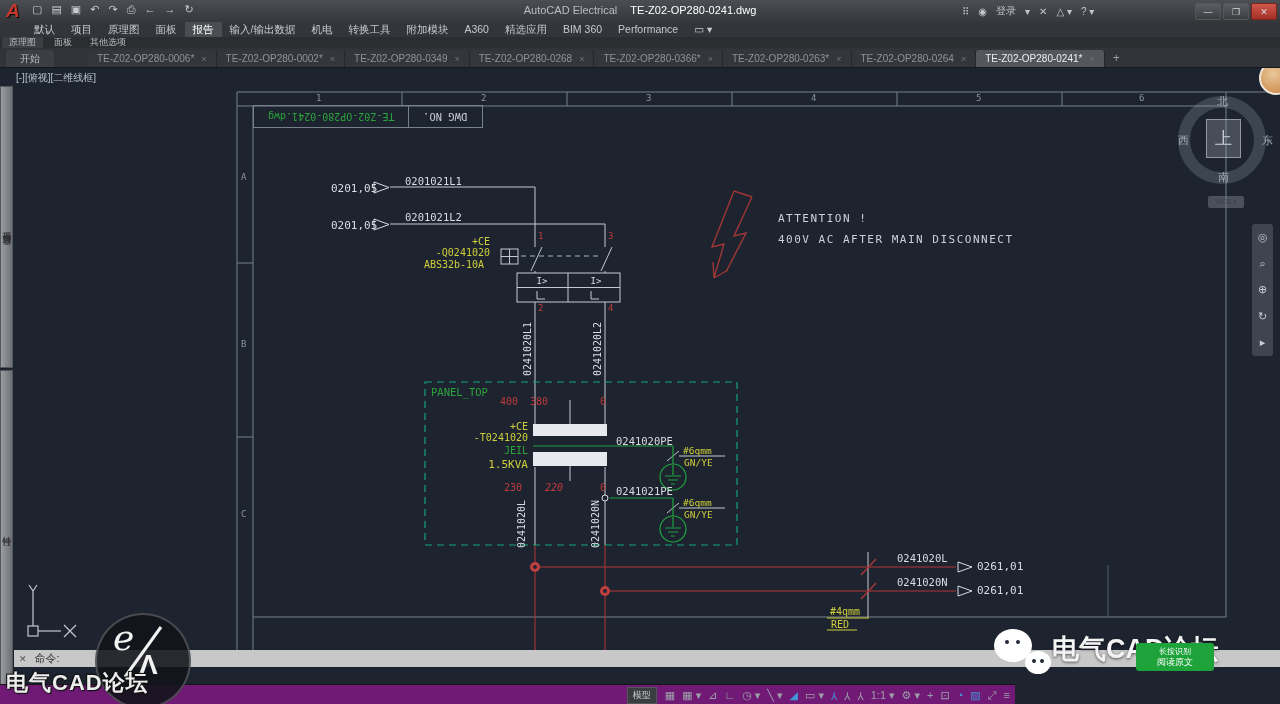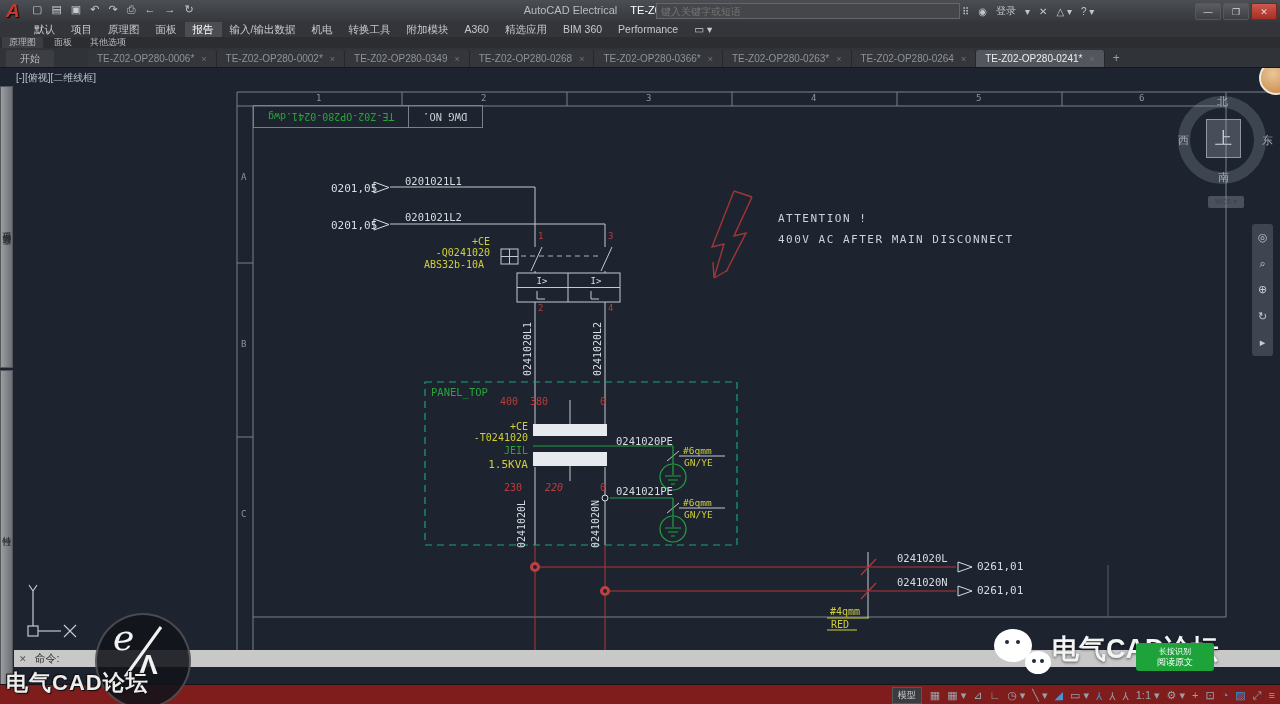--- a/index.html
+++ b/index.html
@@ -60,21 +60,21 @@
   #navbar{position:absolute;left:1252px;top:224px;width:21px;height:132px;background:rgba(140,146,156,.30);
     border-radius:3px;display:flex;flex-direction:column;align-items:center;justify-content:space-around;
     font-size:11px;color:#c8cdd5;z-index:10;}
   #avatar{position:absolute;left:1259px;top:61px;width:30px;height:30px;border-radius:50%;
     background:radial-gradient(circle at 40% 35%,#e8c89a,#c97f3e);border:2px solid #efe8da;z-index:12;}
   
   #cmd1{position:absolute;left:14px;top:650px;width:1266px;height:17px;background:#c8c8c8;
     display:flex;align-items:center;font-size:11px;color:#333;z-index:20;}
   #cmd2{position:absolute;left:14px;top:667px;width:1266px;height:17px;background:#f2f2f2;
     border-top:1px solid #9e9e9e;display:flex;align-items:center;font-size:11px;color:#8a8a8a;z-index:20;}
-  #statusbar{position:absolute;left:0;top:684px;width:1280px;height:20px;background:#7f1d1d;
+  #statusbar{position:absolute;left:0;top:684px;width:1015px;height:20px;background:#701a75;
     border-top:1px solid #141519;z-index:20;}
   #sbright{position:absolute;right:2px;top:0;height:20px;display:flex;align-items:center;gap:1px;}
   .sbi{font-size:11px;color:#9aa0a8;padding:0 3px;}
   .sbi[data-c="blue"]{color:#4494d8;}
   #modelbtn{font-size:9px;color:#ccc;border:1px solid #55575b;background:#3a3c40;padding:1px 5px;margin-right:4px;}
   
   #wm-logo{position:absolute;left:95px;top:613px;width:92px;height:92px;border-radius:50%;
     background:rgba(17,19,25,.88);border:2px solid rgba(235,235,235,.25);z-index:60;overflow:hidden;}
   #wm-logo .e{position:absolute;left:16px;top:2px;font-size:36px;color:#f2f2f2;font-style:italic;
     font-family:"DejaVu Serif",serif;}
@@ -206,21 +206,20 @@
       <span>↷</span>
       <span>⎙</span>
       <span>←</span>
       <span>→</span>
       <span>↻</span>
     </div>
     <div id="ttl">
       <span style="color:#b9bdc2;">AutoCAD Electrical</span>
       <span style="color:#fff;margin-left:10px;">TE-Z02-OP280-0241.dwg</span>
     </div>
-    <input id="search" placeholder="键入关键字或短语" style="">
     <div id="tb-right">
       <span>⠿</span>
       <span>◉</span>
       <span>登录</span>
       <span>▾</span>
       <span>✕</span>
       <span>△ ▾</span>
       <span>? ▾</span>
     </div>
     <div id="winbtns">

